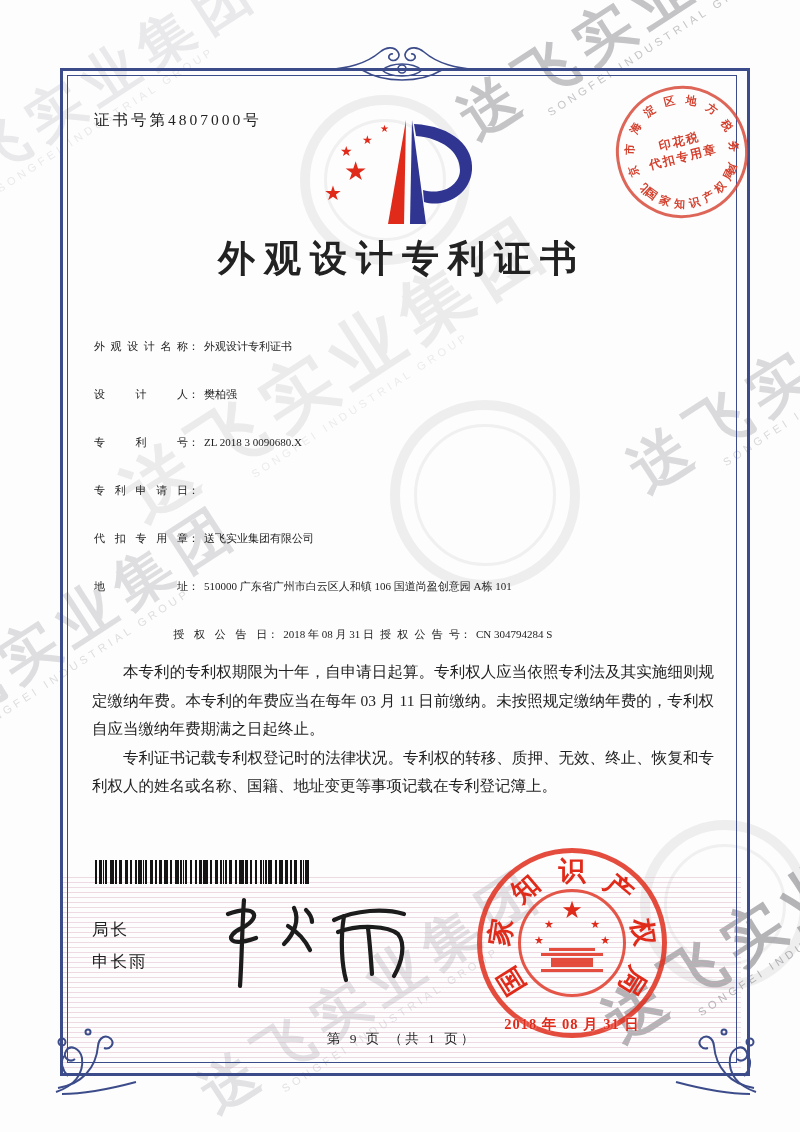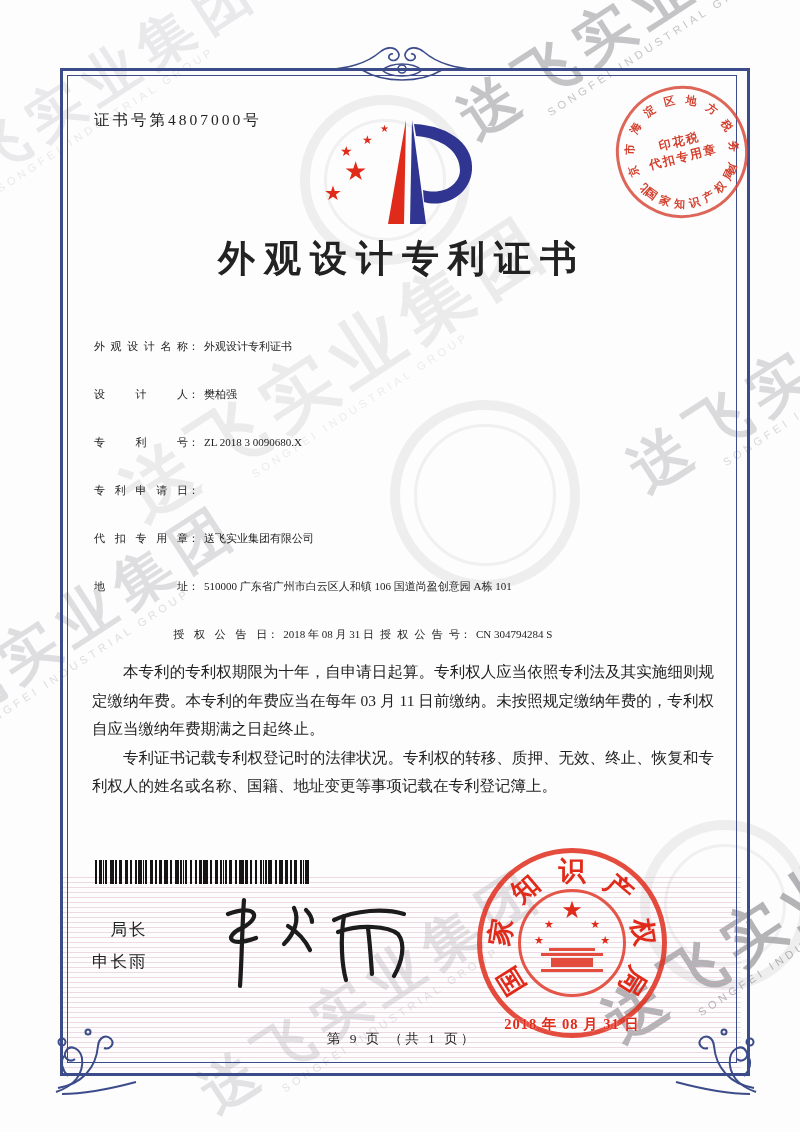--- a/index.html
+++ b/index.html
@@ -55,21 +55,21 @@
   .paras p{margin:0;text-indent:2em;}
   
   .barcode{
     position:absolute;left:95px;top:860px;width:214px;height:24px;z-index:2;
     background:
       repeating-linear-gradient(90deg,#141414 0 2px,transparent 2px 5px),
       repeating-linear-gradient(90deg,#141414 0 1px,transparent 1px 8px),
       repeating-linear-gradient(90deg,transparent 0 4px,#141414 4px 6px,transparent 6px 13px);
   }
   
-  .sig-labels{position:absolute;left:92px;top:914px;z-index:2;font-size:16.5px;line-height:32px;letter-spacing:2px;text-align:right;}
+  .sig-labels{position:absolute;left:92px;top:914px;z-index:2;font-size:16.5px;line-height:32px;letter-spacing:2px;}
   .sig-svg{position:absolute;left:198px;top:886px;z-index:2;}
   
   .seal{position:absolute;left:477px;top:848px;width:190px;height:190px;z-index:3;color:#e02a1a;}
   .seal-ring{position:absolute;inset:0;border:5px solid rgba(223,45,28,.85);border-radius:50%;}
   .seal-arc{position:absolute;inset:0;font-weight:700;}
   .emblem{position:absolute;left:41px;top:41px;width:108px;height:108px;border:3px solid rgba(223,45,28,.8);border-radius:50%;box-sizing:border-box;}
   .emblem .star-big{position:absolute;left:0;right:0;top:6px;text-align:center;font-size:24px;line-height:24px;}
   .emblem .s1{position:absolute;left:23px;top:26px;font-size:11px;}
   .emblem .s2{position:absolute;right:23px;top:26px;font-size:11px;}
   .emblem .s3{position:absolute;left:13px;top:42px;font-size:11px;}

